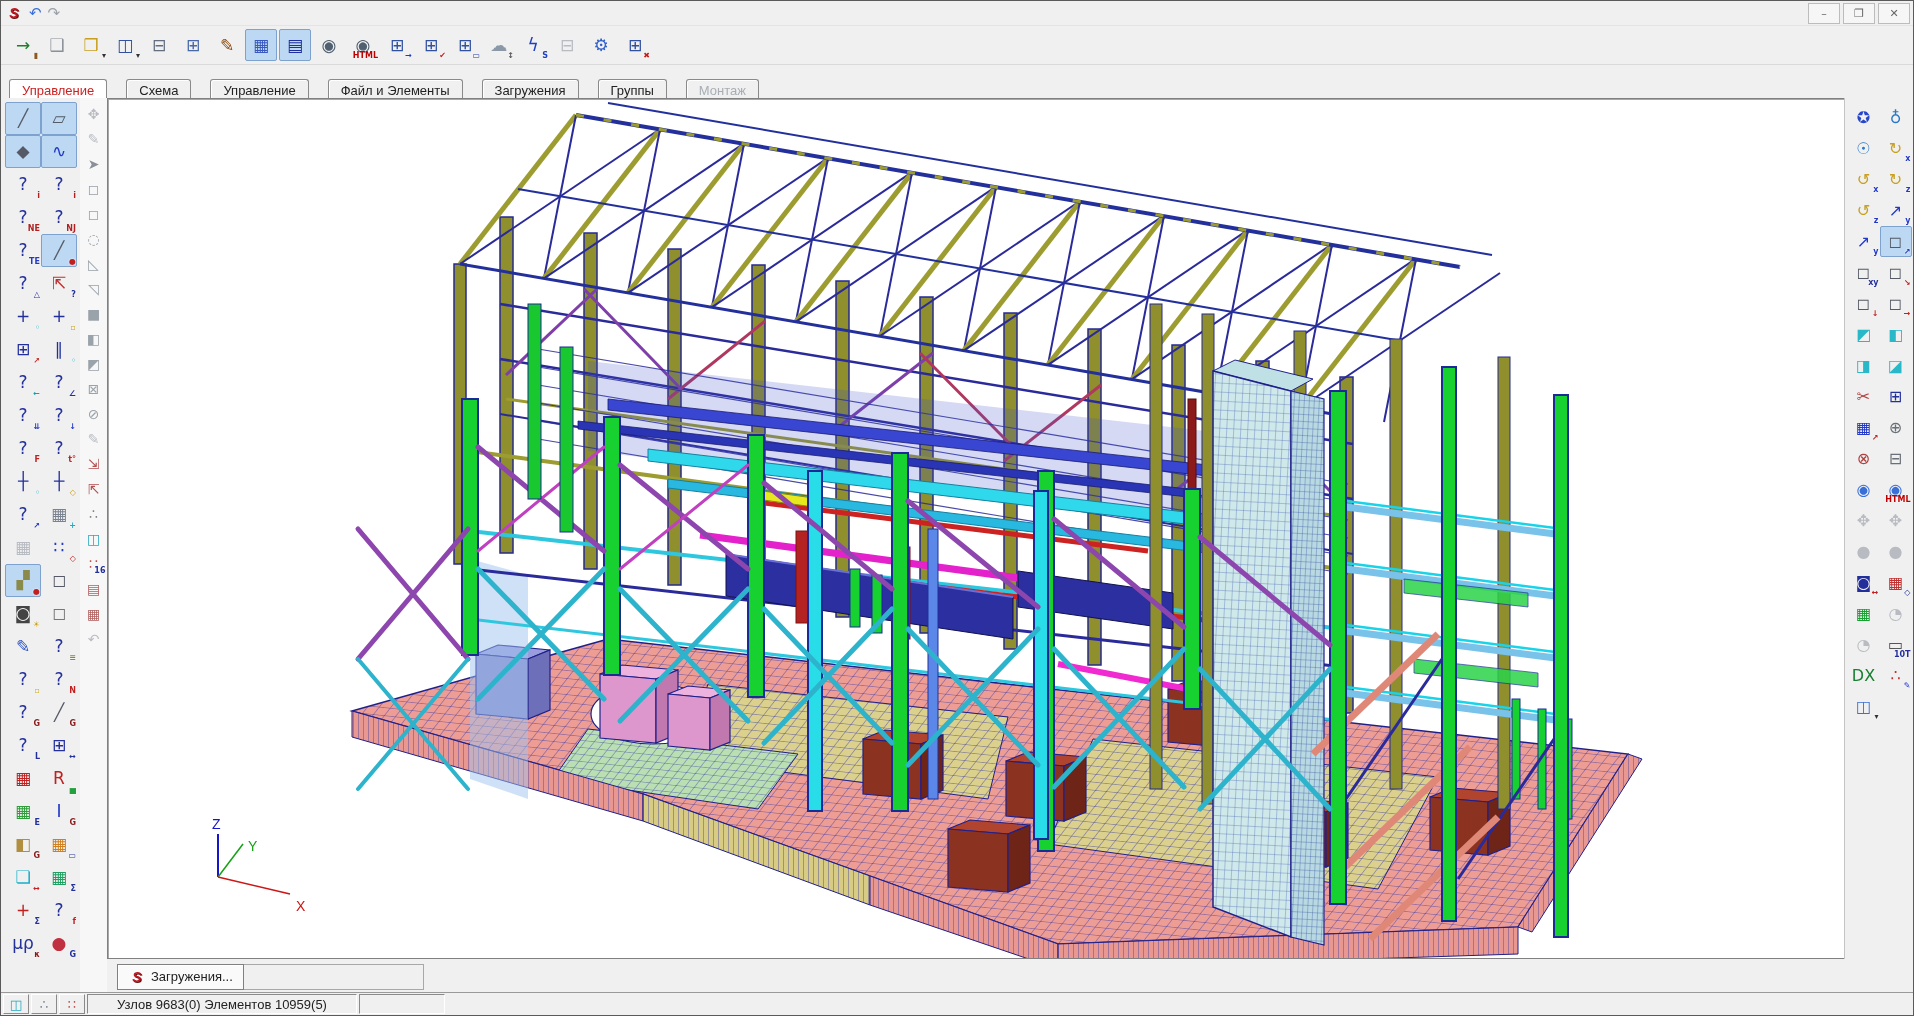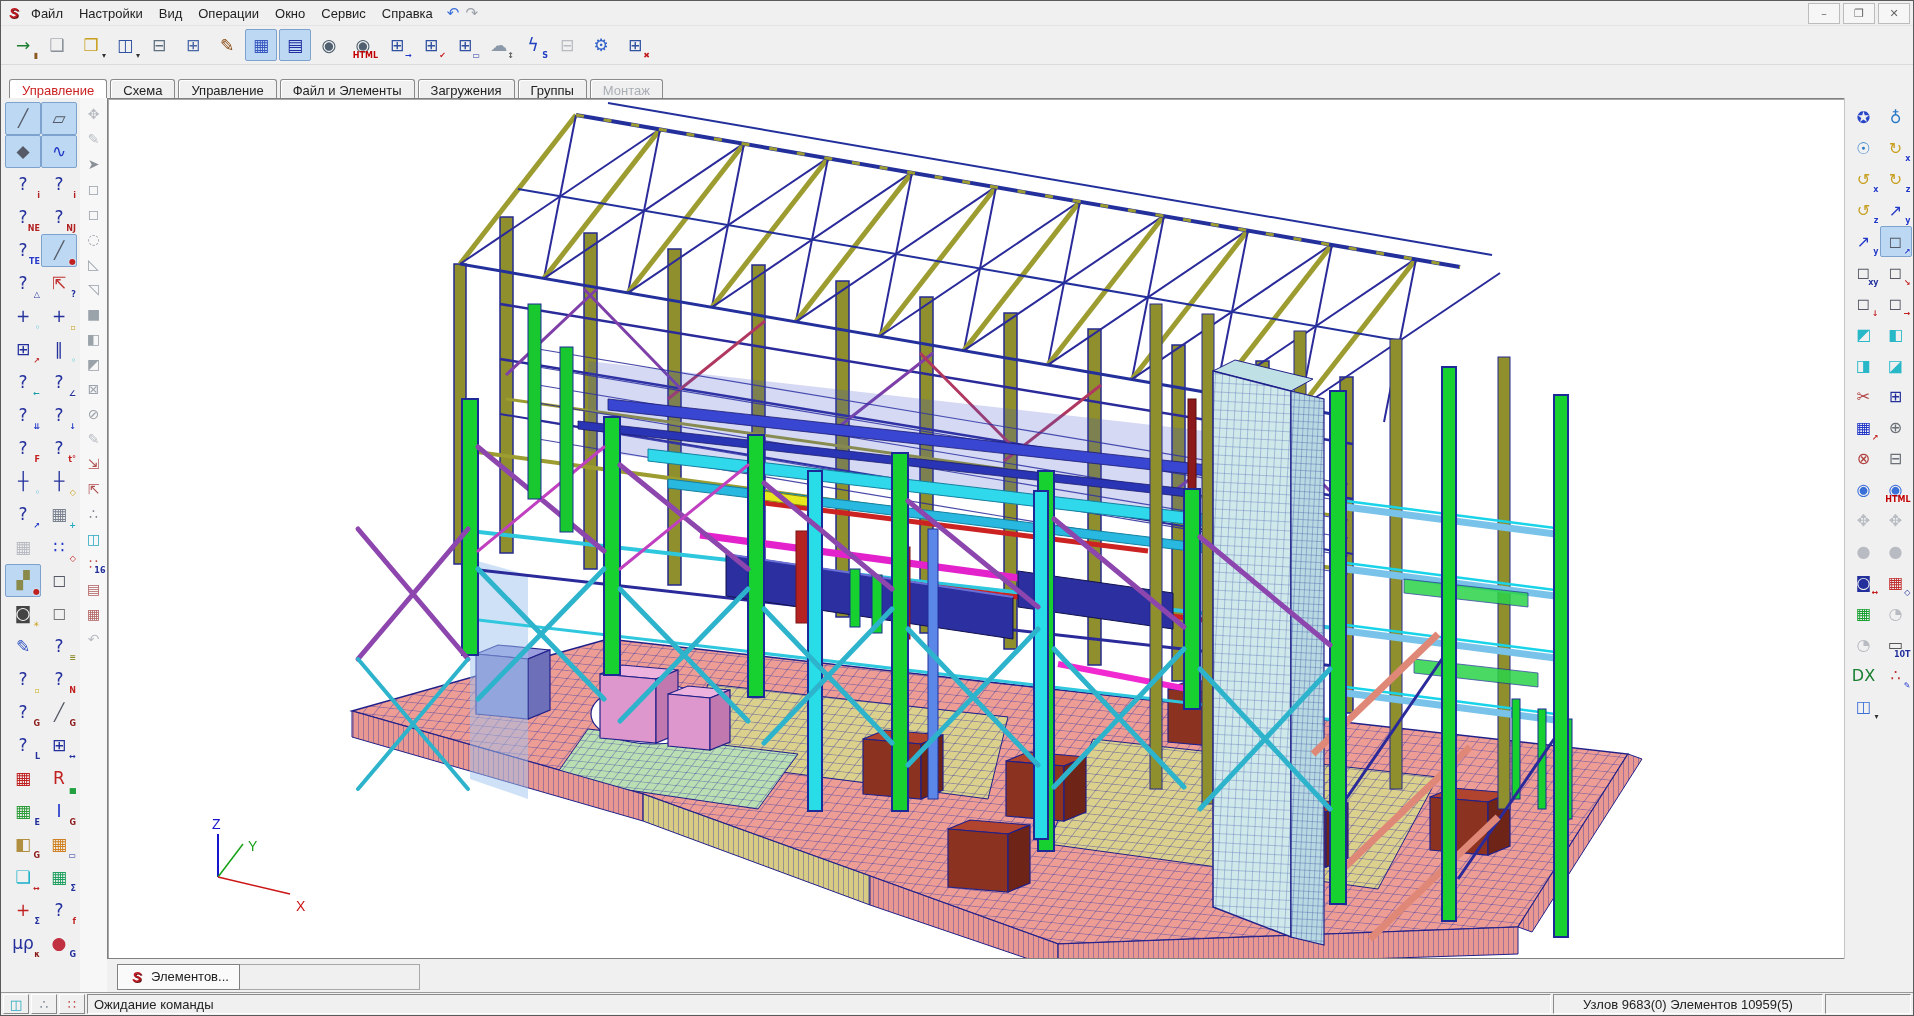--- a/index.html
+++ b/index.html
@@ -21,21 +21,21 @@
         border:1px solid transparent;border-radius:2px;flex:0 0 auto}
   .tbtn .g{font-family:"DejaVu Sans",sans-serif;font-size:17px;line-height:1;color:var(--c,#4a5060)}
   .tbtn .badge{position:absolute;right:0;bottom:0;font-size:8px;font-weight:bold;
         font-family:"DejaVu Sans",sans-serif;color:var(--bc,#b02020);text-shadow:0 0 2px #fff;line-height:1}
   .badge:empty{display:none}
   .tbtn.on{background:#bcd8f2;border-color:#7da2ce}
   .tbtn.dis .g,.tbtn.dis .badge{color:#b8bcc2}
   .toolbar{height:38px;display:flex;align-items:center;padding-left:6px;gap:2px;
         border-top:1px solid #e4e4e4;border-bottom:1px solid #dadada;background:#f0f0f0}
   
-  .tabrow{height:34px;display:flex;align-items:flex-end;padding:4px 0 0 8px;gap:3px;
+  .tabrow{height:34px;display:flex;align-items:flex-end;padding:4px 0 0 8px;gap:19px;
         border-bottom:1px solid #b0b0b0;background:#f0f0f0}
   .tab{padding:3px 12px 4px;background:#f0f0f0;border:1px solid #8a8a8a;border-bottom-color:#b0b0b0;
         border-radius:3px 3px 0 0;box-shadow:inset 1px 1px 0 #fff;cursor:default;white-space:nowrap}
   .tab.active{background:#fff;color:#cc2222;border-bottom-color:#fff}
   .tab.dis{color:#a8aeb4}
   
   .palette{position:absolute;left:0;top:97px;bottom:23px;width:78px;background:#f0f0f0;
         border-right:1px solid #c4c4c4;padding:4px 0 0 4px;display:grid;
         grid-template-columns:35px 35px;grid-auto-rows:32px;gap:1px;align-content:start}
   .palette .tbtn{width:34px;height:31px}
@@ -70,30 +70,20 @@
   .seg.counts{width:270px;justify-content:center}
   .seg.tail{width:86px}
 </style>
 </head>
 <body>
 
 <div class="app">
 
   <div class="menubar">
     <span class="slogo">S</span>
-    <nav style="display:flex">
-
-    <span class="mi">Файл</span>
-        <span class="mi">Настройки</span>
-        <span class="mi">Вид</span>
-        <span class="mi">Операции</span>
-        <span class="mi">Окно</span>
-        <span class="mi">Сервис</span>
-        <span class="mi">Справка</span>
-      </nav>
     <span class="hist" style="color:#3a6fd8">↶</span>
     <span class="hist" style="color:#9aa0a8">↷</span>
     <div class="wbtns">
 
     <span class="wb">–</span>
         <span class="wb">❐</span>
         <span class="wb">✕</span>
       </div>
   </div>
 
@@ -1081,42 +1071,39 @@
 
       <div class="tbtn" style="--c: #3a6fd8; --bc: #333333;">
         <span class="g">◫</span>
         <span class="badge">▾</span>
       </div>
     </div>
 
   <div class="modeltabs">
     <div class="mtab">
       <span class="slogo">S</span>
-      <span>Элементов...</span>
+      <span>Загружения...</span>
     </div>
     <div class="mtab-slot"></div>
   </div>
 
   <div class="statusbar">
     <div style="display:flex;gap:2px">
 
         <div class="seg iconb" style="--c: #28a8c0;">
           <span class="g">◫</span>
         </div>
 
         <div class="seg iconb" style="--c: #7a8290;">
           <span class="g">∴</span>
         </div>
 
         <div class="seg iconb" style="--c: #c05050;">
           <span class="g">∷</span>
         </div>
       </div>
-    <div class="seg msg">
-      <span>Ожидание команды</span>
-    </div>
     <div class="seg counts">
       <span>Узлов 9683(0) Элементов 10959(5)</span>
     </div>
     <div class="seg tail"></div>
   </div>
 
 </div>
 
 </body></html>

